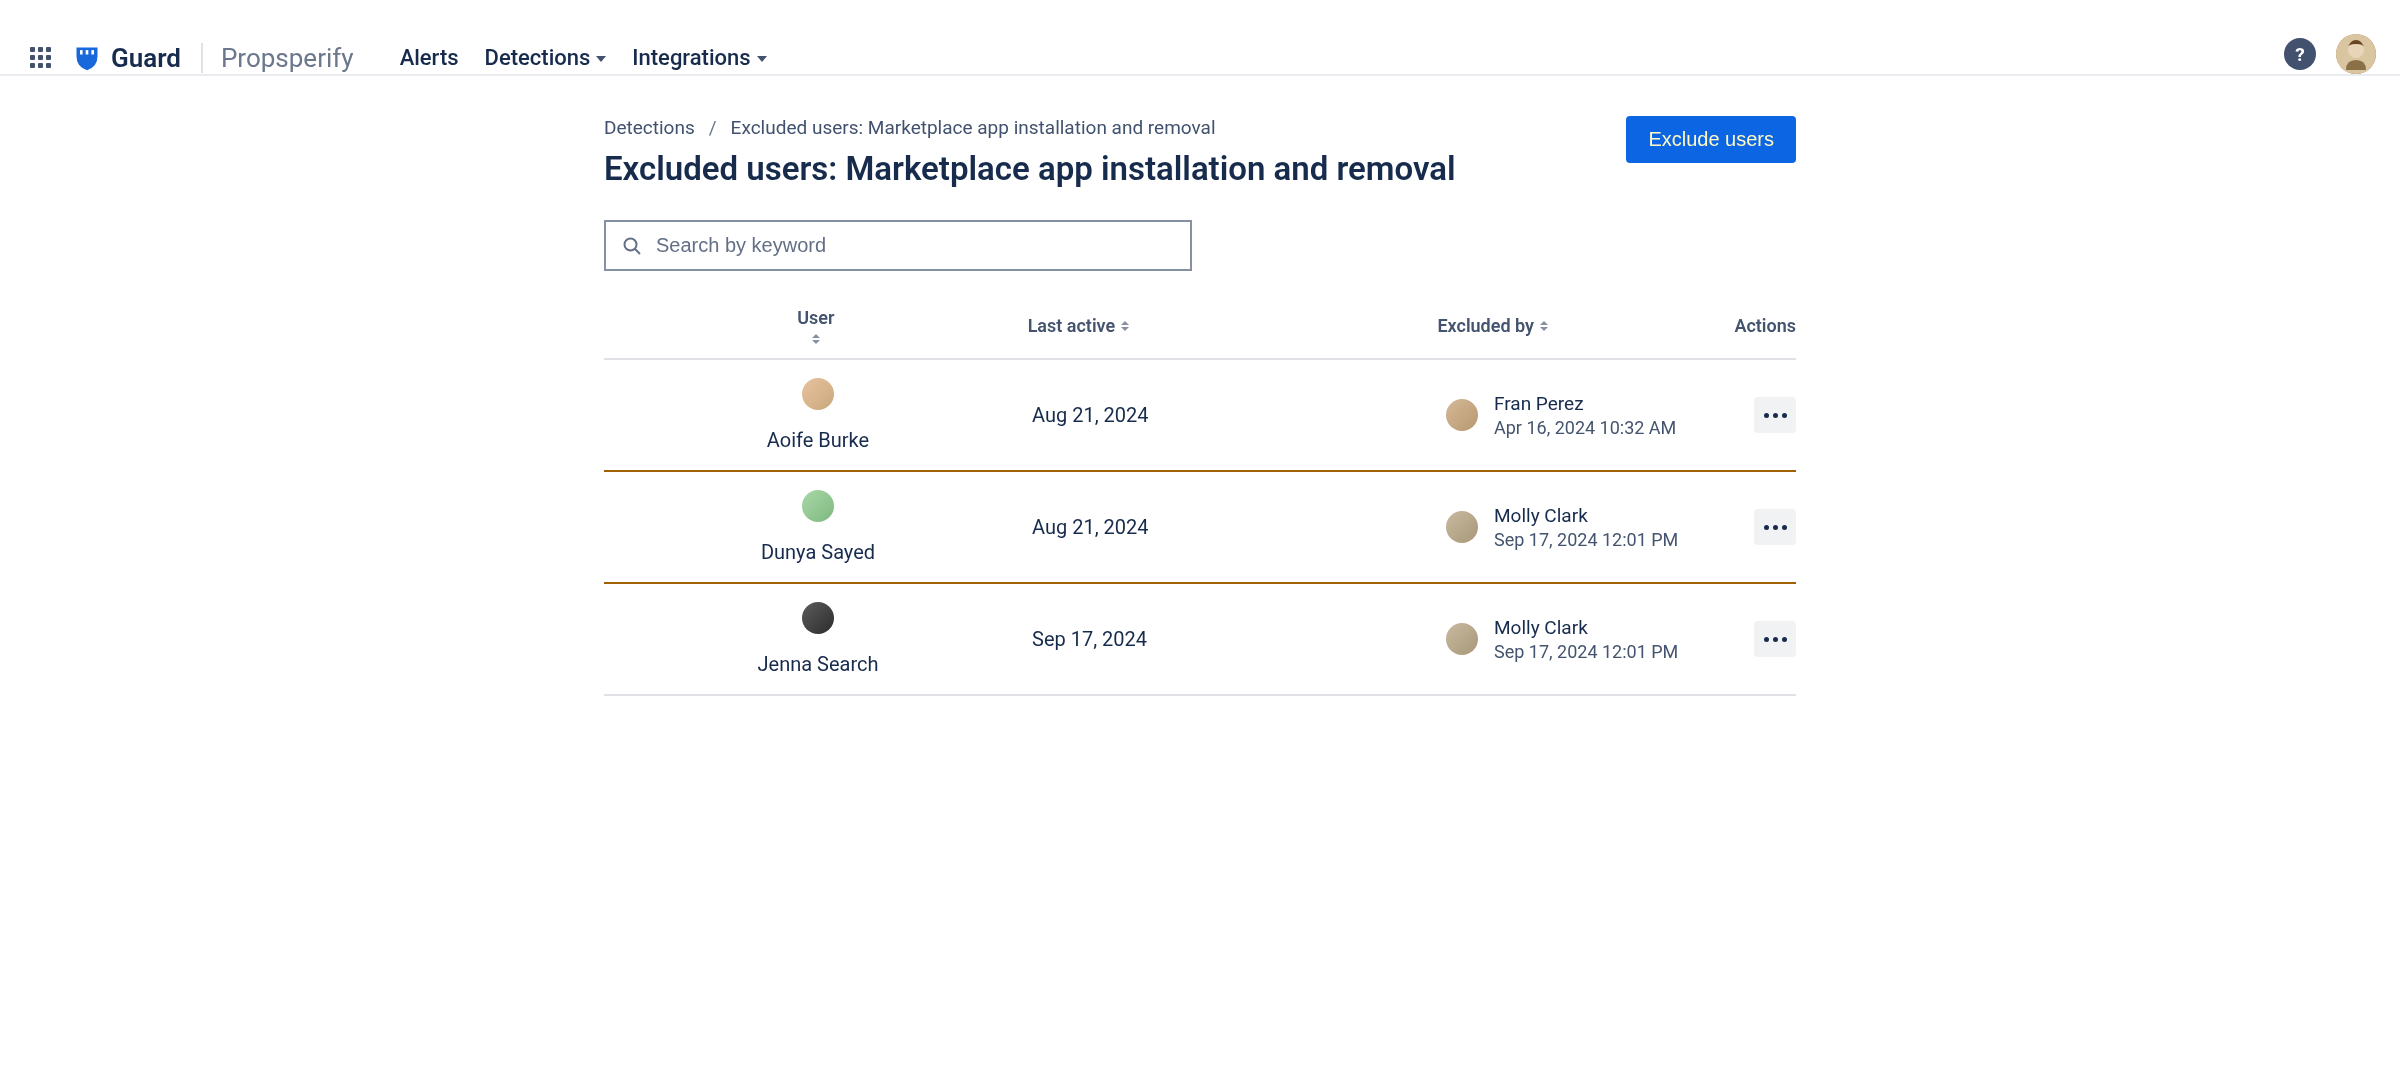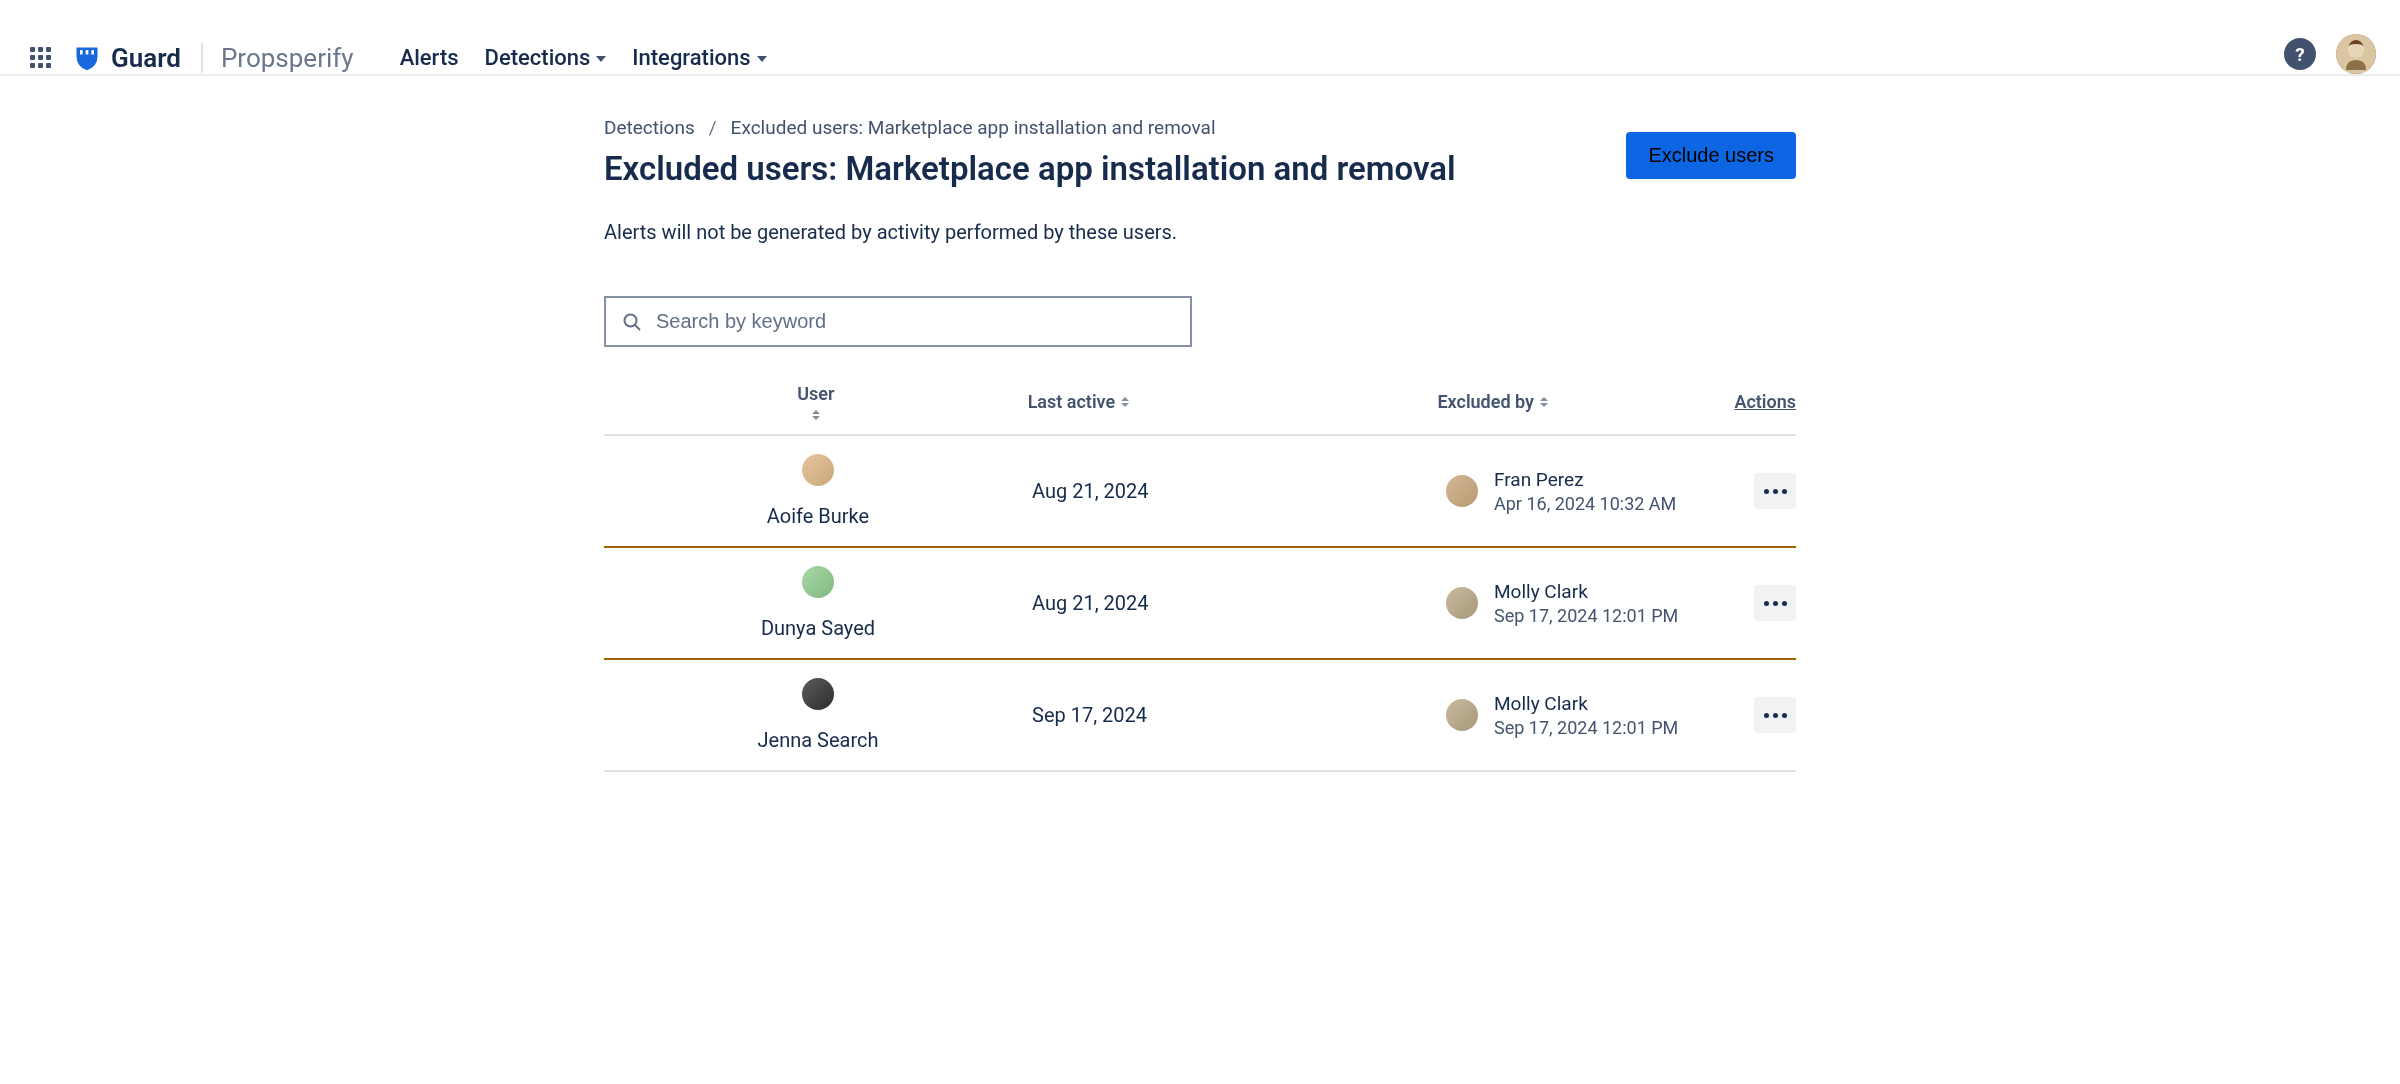--- a/index.html
+++ b/index.html
@@ -148,29 +148,28 @@
       color: #6B778C;
     }
     .page-title {
       font-size: 33px;
       font-weight: 600;
       color: #172B4D;
       margin-bottom: 32px;
     }
     .primary-btn {
       background: #0C66E4;
-      color: #000000;
+      color: #fef9c3;
       border: none;
       border-radius: 4px;
       font-size: 20px;
       font-weight: 500;
       padding: 12px 22px;
       cursor: pointer;
       white-space: nowrap;
-      margin-top: 16px;
     }
     .description {
       font-size: 20px;
       color: #172B4D;
       margin-bottom: 52px;
     }
     .search-box {
       display: flex;
       align-items: center;
       border: 2px solid #8590A2;
@@ -208,21 +207,21 @@
       font-size: 18px;
       font-weight: 600;
       color: #44546F;
       display: flex;
       align-items: center;
       gap: 6px;
     }
     .col-user { width: 428px; flex-direction: column; }
     .col-active { width: 414px; }
     .col-excluded { width: 300px; }
-    .col-actions { flex: 1; text-align: left; justify-content: flex-end; text-decoration: underline; }
+    .col-actions { flex: 1; text-align: left; justify-content: flex-end; }
     .sort-icon {
       display: flex;
       flex-direction: column;
       gap: 2px;
     }
     .sort-up {
       width: 0;
       height: 0;
       border-left: 4px solid transparent;
       border-right: 4px solid transparent;
@@ -368,21 +367,20 @@
       <div class="breadcrumb">
         <a>Detections</a>
         <span class="breadcrumb-sep">/</span>
         <span>Excluded users: Marketplace app installation and removal</span>
       </div>
       <h1 class="page-title">Excluded users: Marketplace app installation and removal</h1>
     </div>
     <button class="primary-btn">Exclude users</button>
   </div>
 
-  <p class="description">Alerts will not be generated by activity performed by these users.</p>
 
   <div class="search-box">
     <svg class="search-icon" viewBox="0 0 20 20" fill="none" stroke="#626F86" stroke-width="2">
       <circle cx="8.5" cy="8.5" r="6"></circle>
       <line x1="13" y1="13" x2="18" y2="18"></line>
     </svg>
     <input class="search-input" type="text" placeholder="Search by keyword" style="">
   </div>
 
   <div class="table">

